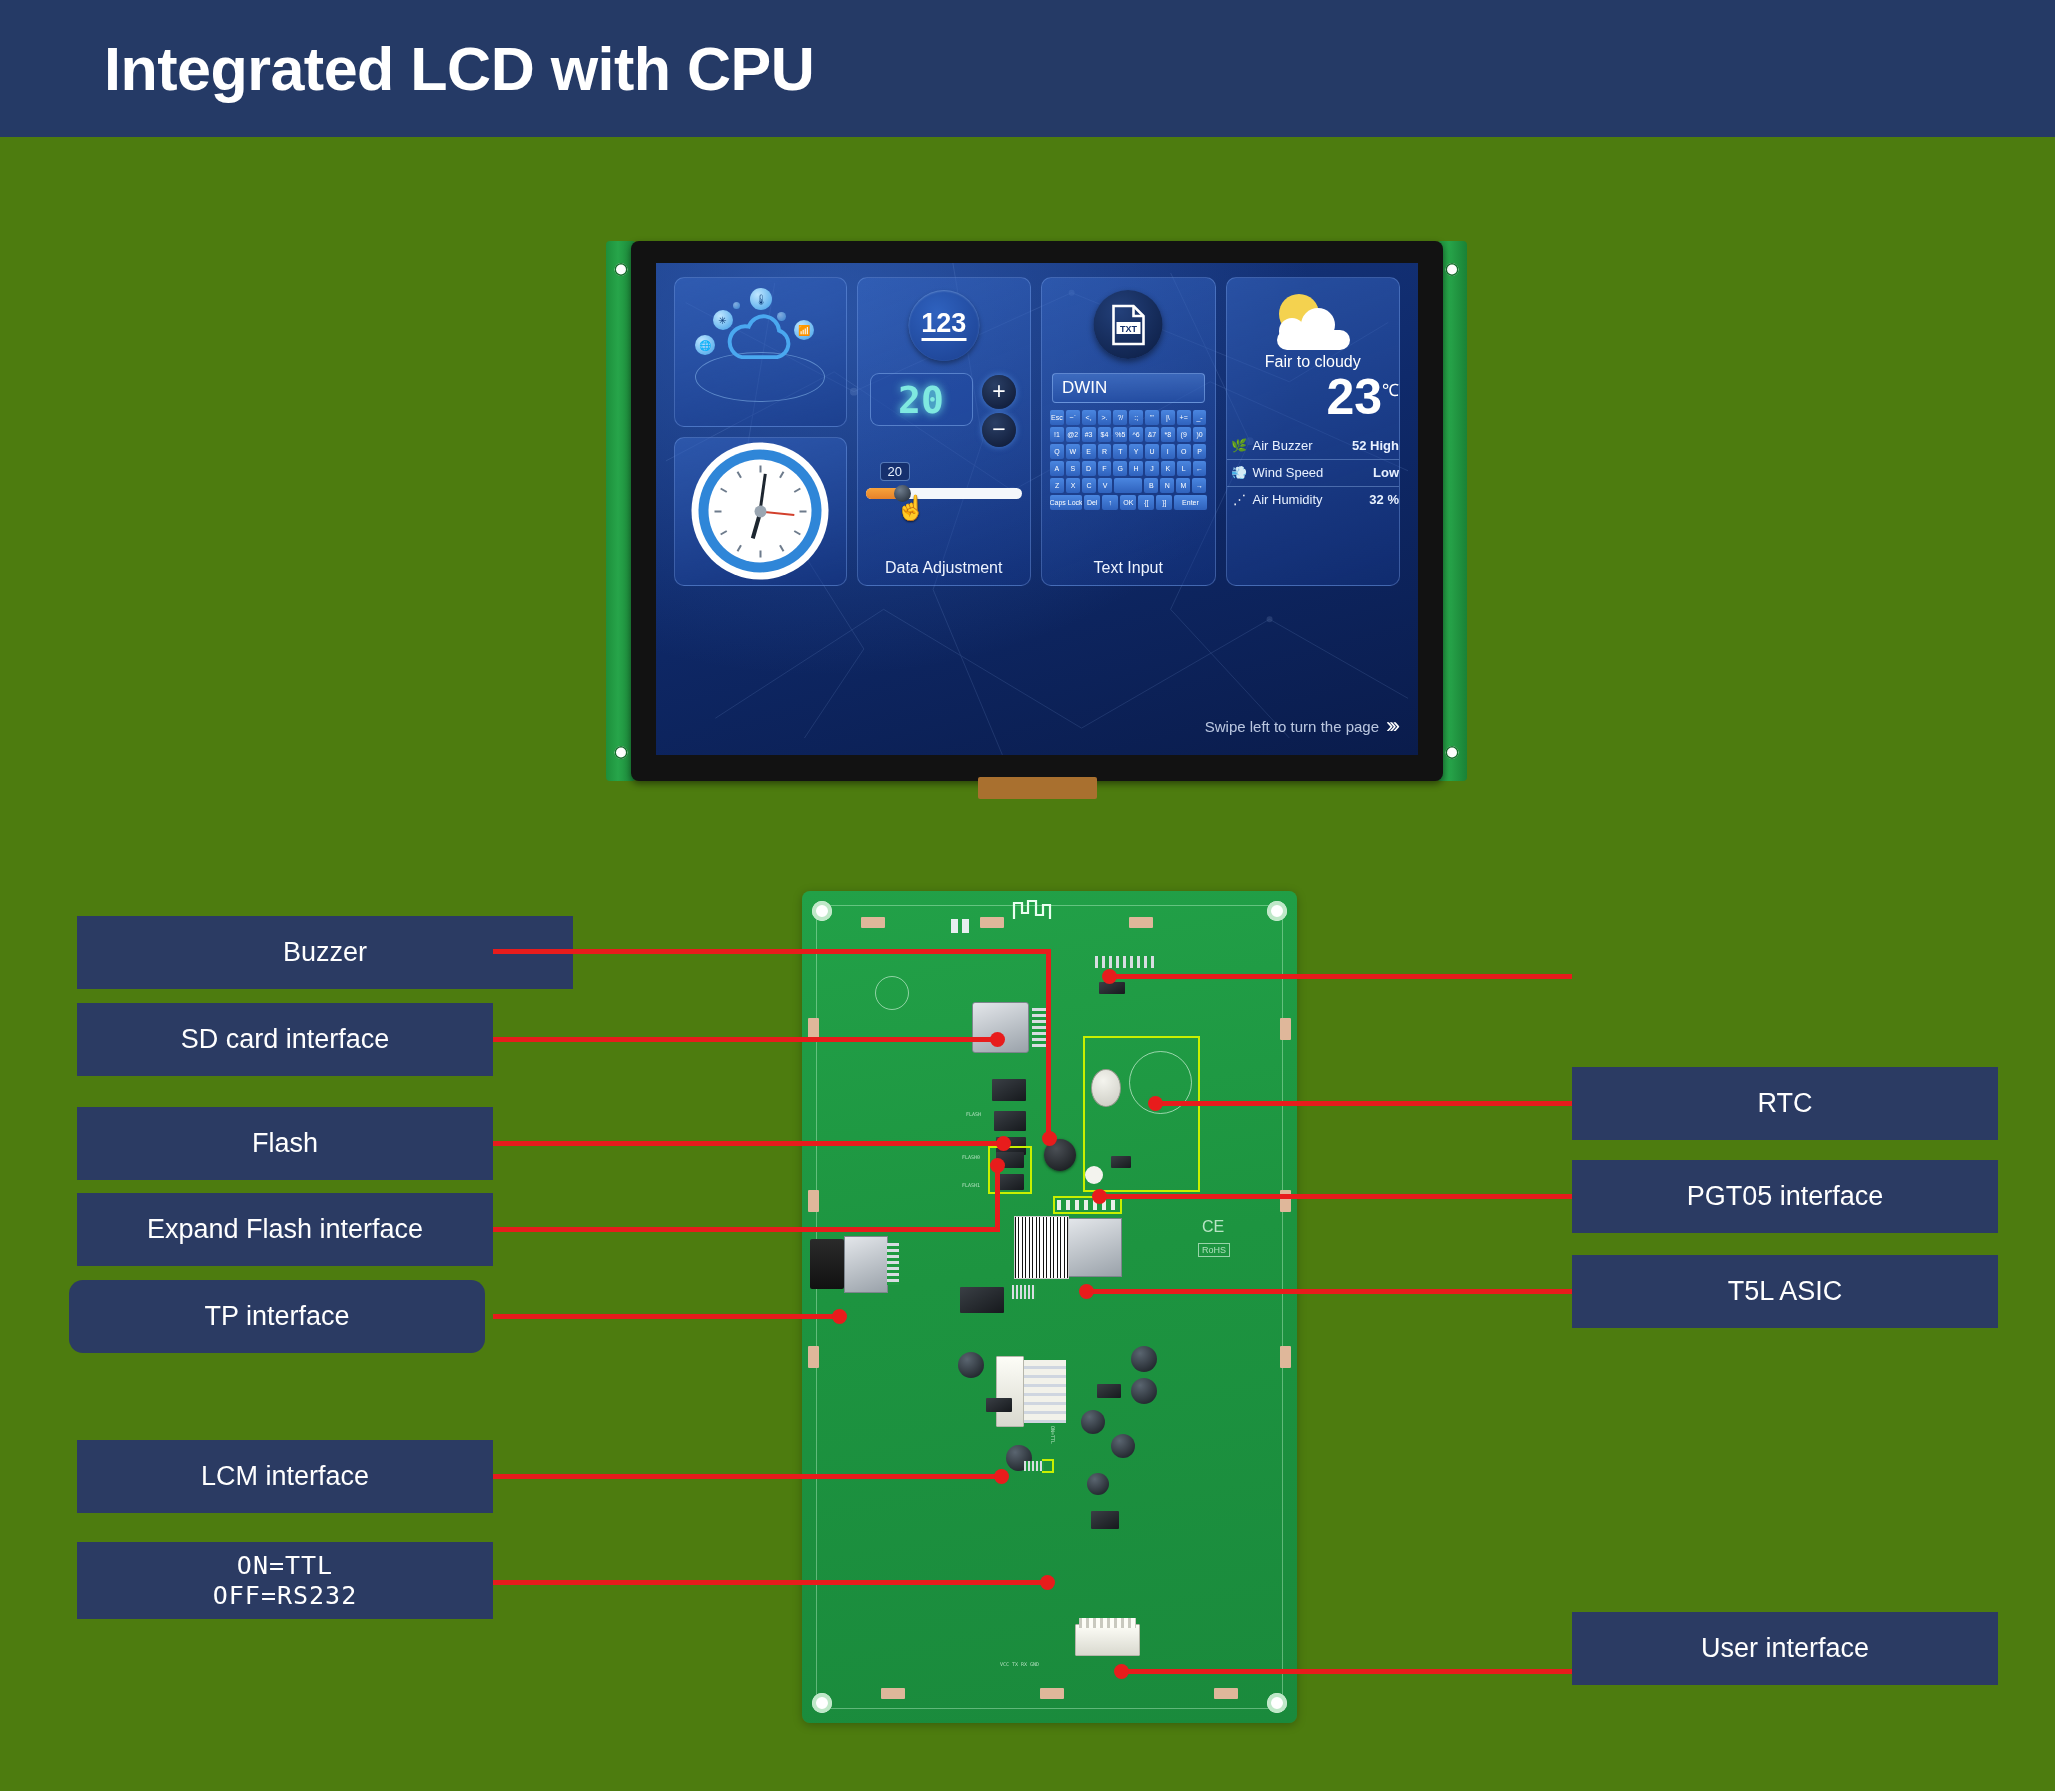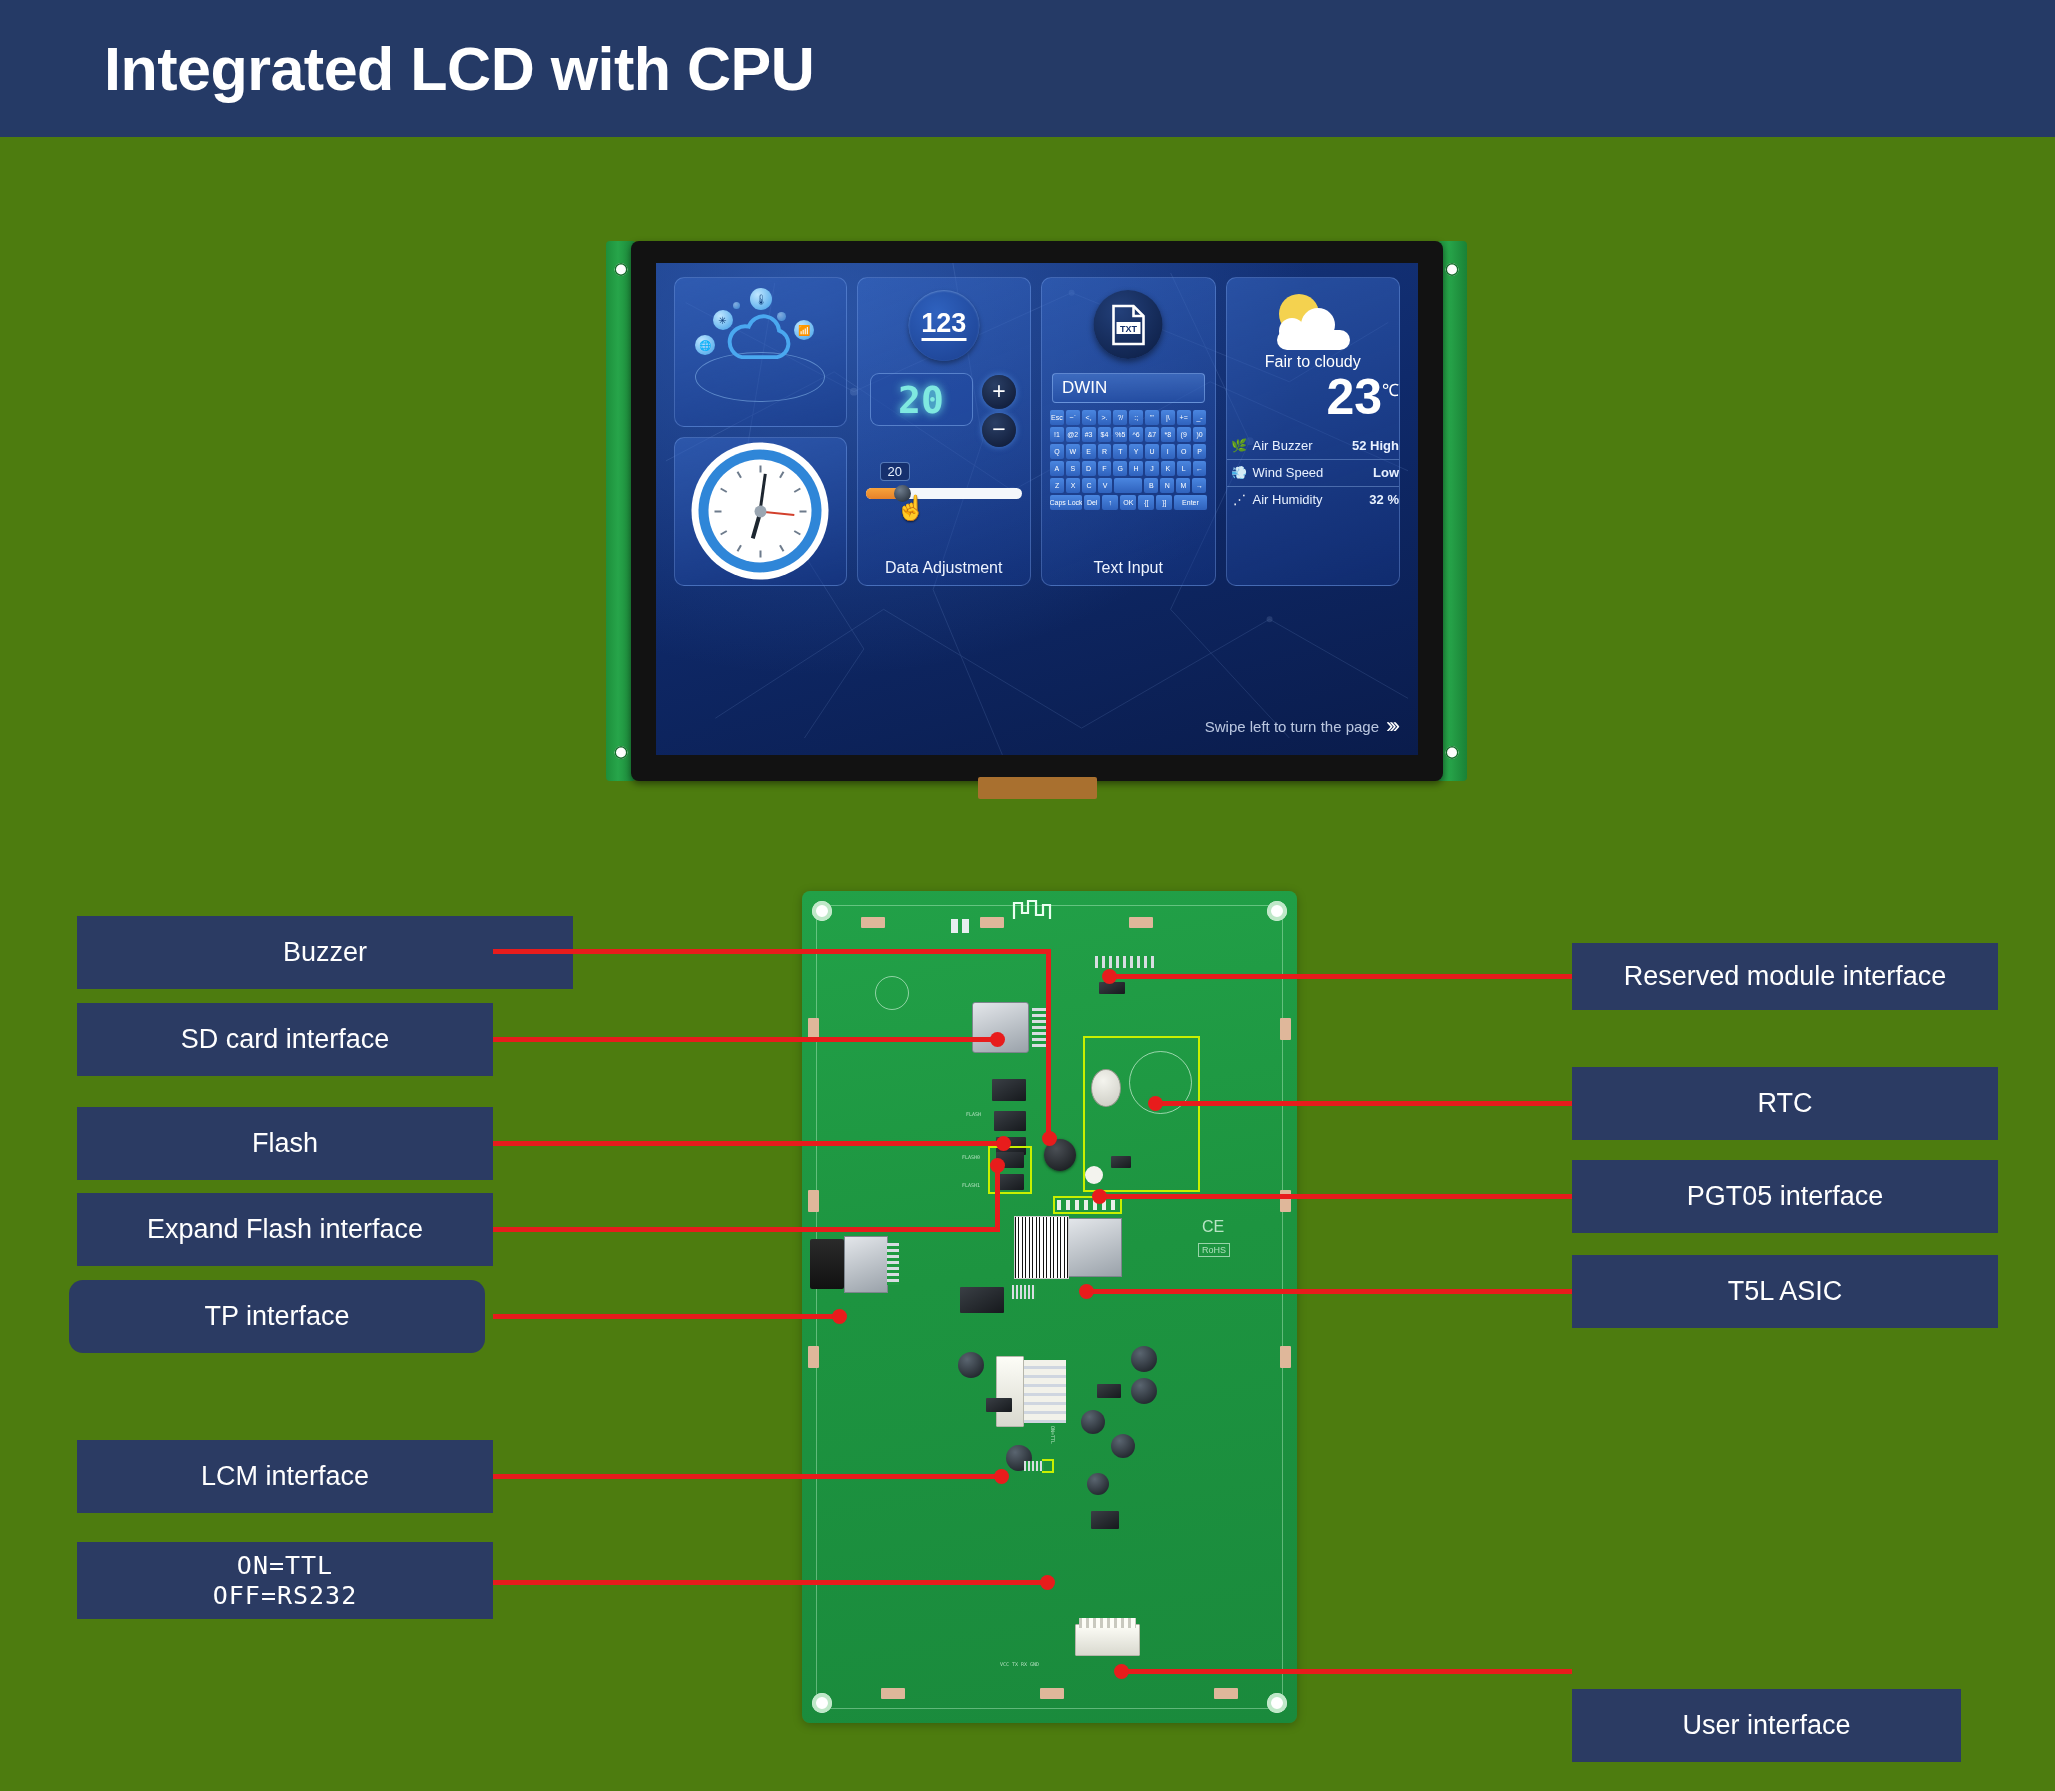--- a/index.html
+++ b/index.html
@@ -610,23 +610,20 @@
   </div>
   <div class="lead h" style="left:493px;top:1474px;width:509px;"></div>
   <div class="dot" style="left:994px;top:1469px;"></div>
 
   <div class="callout" style="left:77px;top:1542px;width:416px;height:77px;">
     <span class="callout-text mono" id="ttl-label">ON=TTL<br>OFF=RS232</span>
   </div>
   <div class="lead h" style="left:493px;top:1580px;width:554px;"></div>
   <div class="dot" style="left:1040px;top:1575px;"></div>
 
-  <div class="callout" style="left:1572px;top:943px;width:426px;height:67px;">
-    <span class="callout-text">Reserved module interface</span>
-  </div>
   <div class="lead h" style="left:1109px;top:974px;width:463px;"></div>
   <div class="dot" style="left:1102px;top:969px;"></div>
 
   <div class="callout" style="left:1572px;top:1067px;width:426px;height:73px;">
     <span class="callout-text">RTC</span>
   </div>
   <div class="lead h" style="left:1156px;top:1101px;width:416px;"></div>
   <div class="dot" style="left:1148px;top:1096px;"></div>
 
   <div class="callout" style="left:1572px;top:1160px;width:426px;height:73px;">
@@ -634,20 +631,20 @@
   </div>
   <div class="lead h" style="left:1099px;top:1194px;width:473px;"></div>
   <div class="dot" style="left:1092px;top:1189px;"></div>
 
   <div class="callout" style="left:1572px;top:1255px;width:426px;height:73px;">
     <span class="callout-text">T5L ASIC</span>
   </div>
   <div class="lead h" style="left:1087px;top:1289px;width:485px;"></div>
   <div class="dot" style="left:1079px;top:1284px;"></div>
 
-  <div class="callout" style="left:1572px;top:1689px;width:389px;height:73px;">
+  <div class="callout" style="left:1572px;top:1612px;width:426px;height:73px;">
     <span class="callout-text">User interface</span>
   </div>
   <div class="lead h" style="left:1121px;top:1669px;width:451px;"></div>
   <div class="dot" style="left:1114px;top:1664px;"></div>
 
 </div>
 
 
 </body></html>

